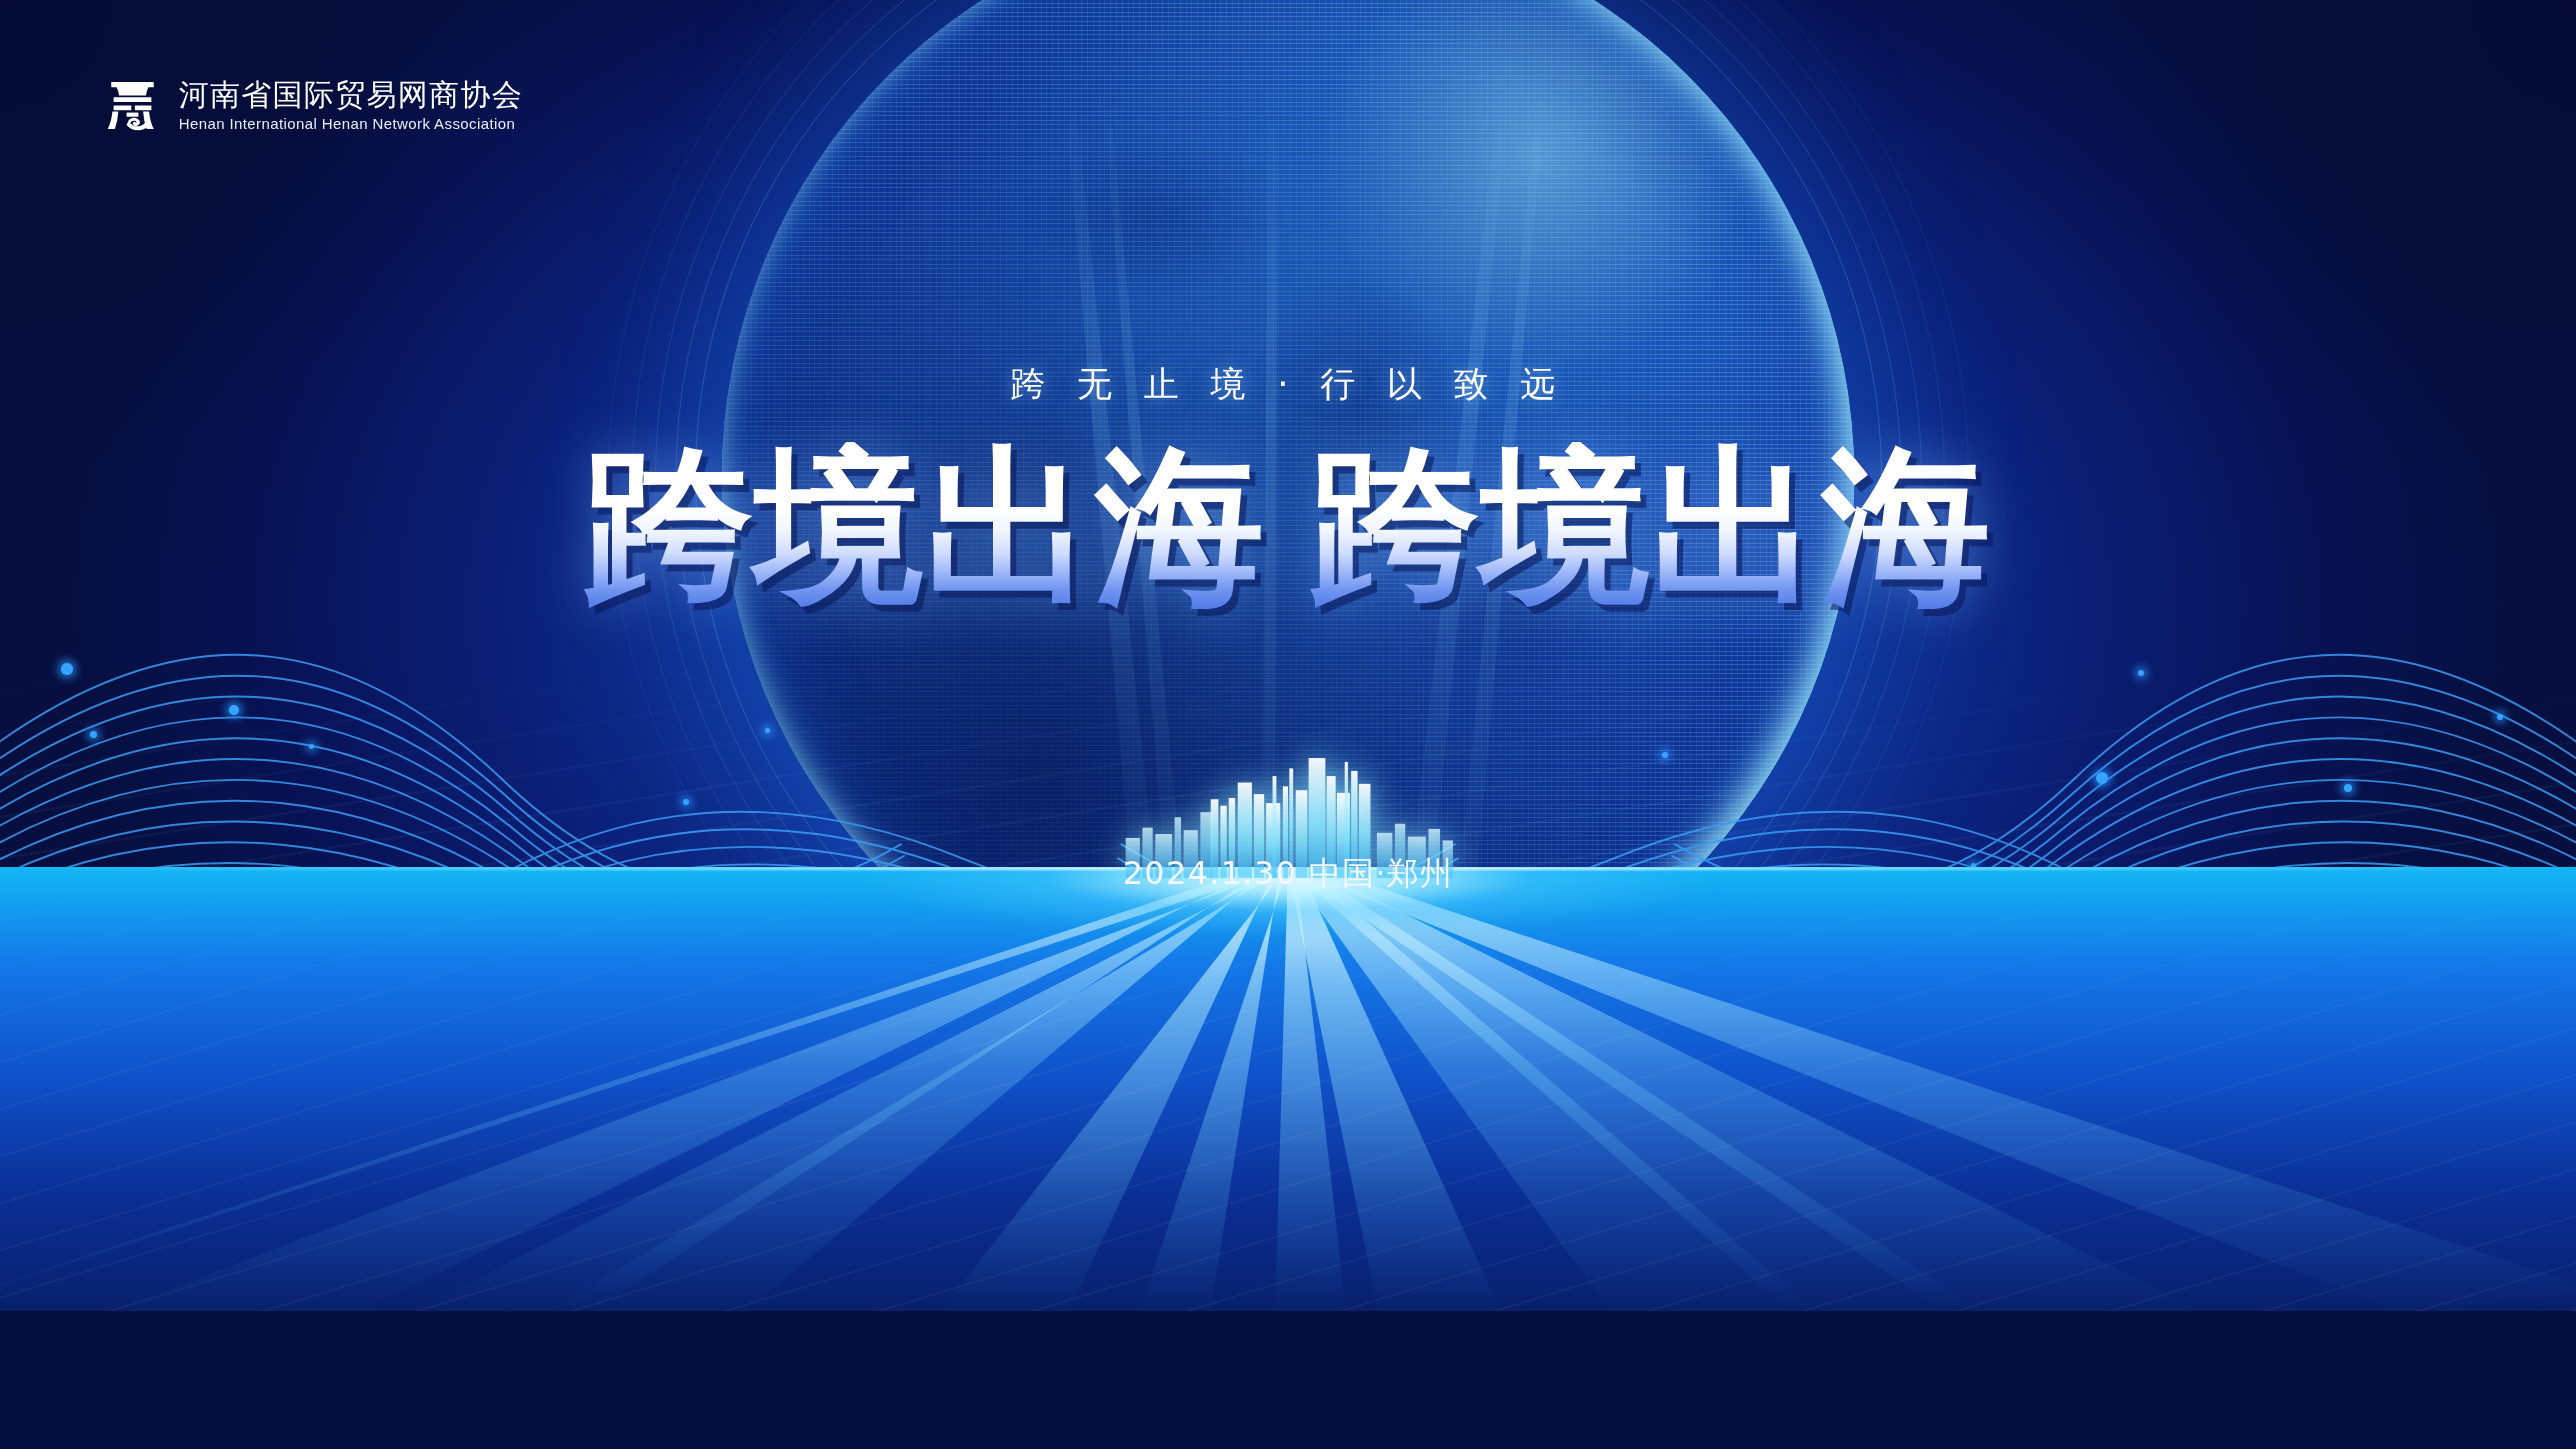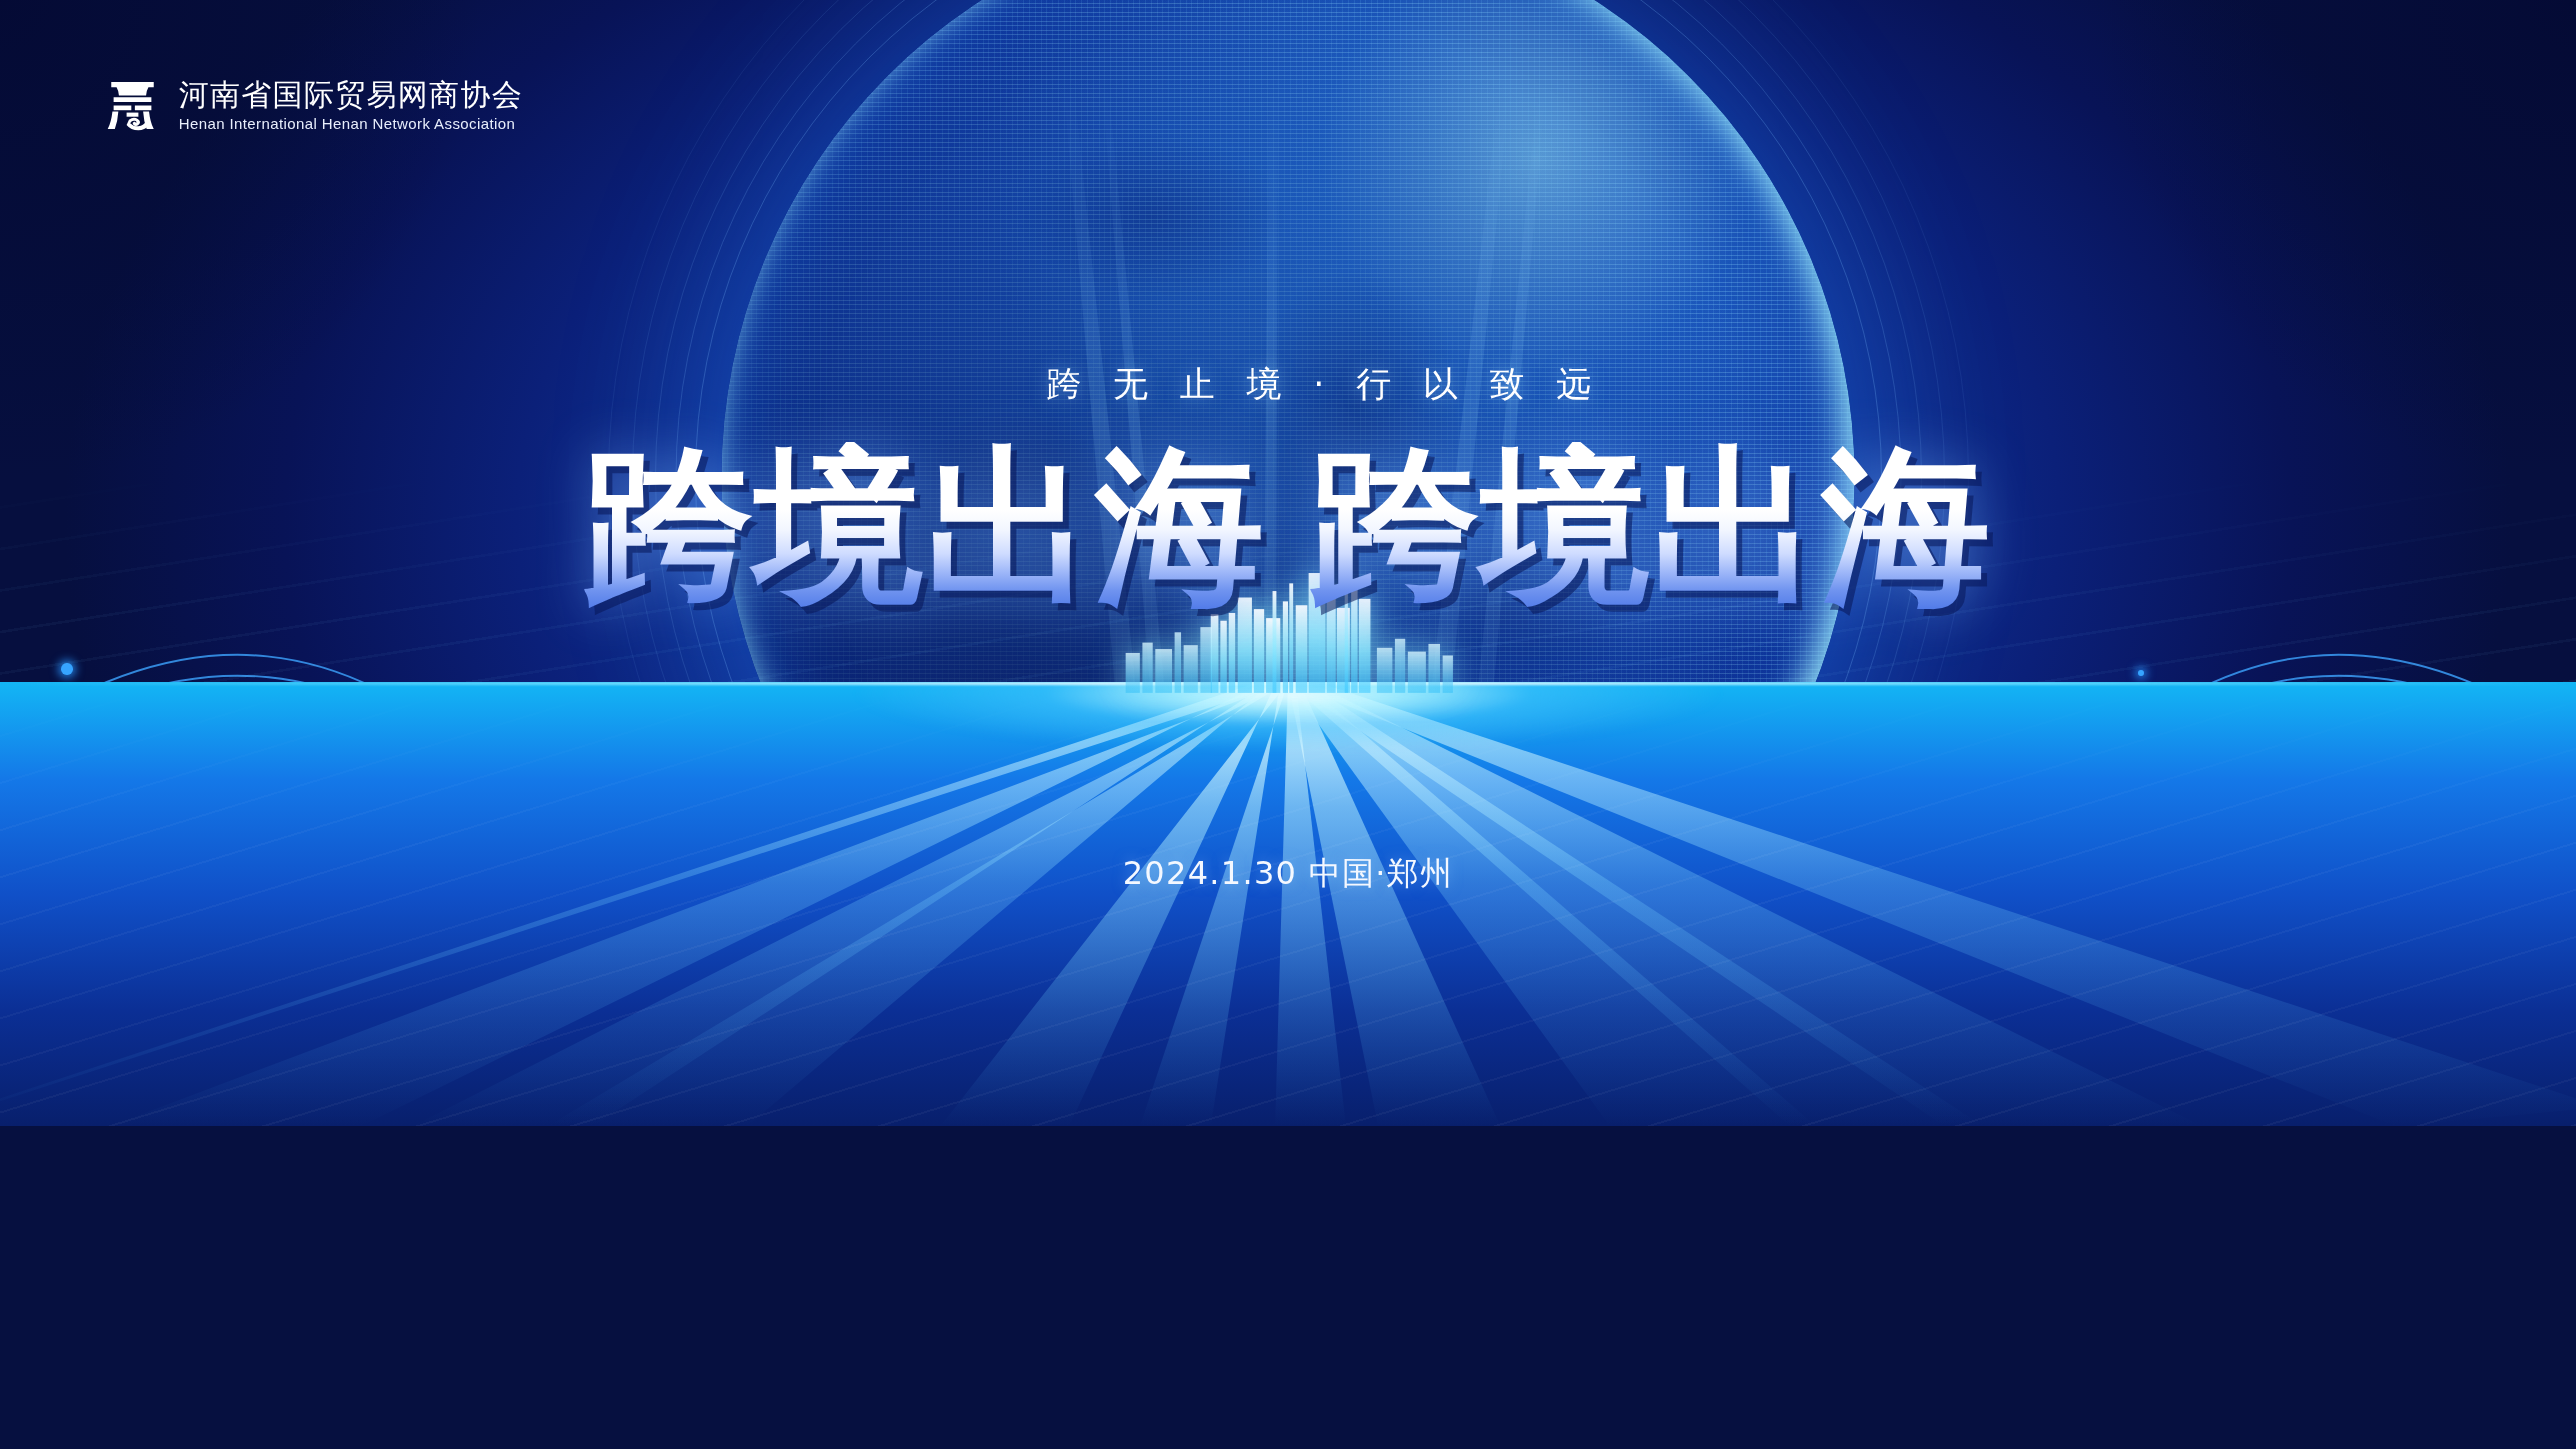--- a/index.html
+++ b/index.html
@@ -1,17 +1,17 @@
 <!DOCTYPE html>
 <html style="font-size:10.3px"><head>
 <meta charset="utf-8">
 <style>
   html,body{margin:0;padding:0;background:#061040;}
   #stage{
-    position:relative;width:2576px;height:1126px;overflow:hidden;
+    position:relative;width:2576px;height:1311px;overflow:hidden;
     font-family:"Liberation Sans","DejaVu Sans",sans-serif;
     background:#0a1a6e;
   }
 
   
   .bg-base{
     position:absolute;inset:0;
     background:
       radial-gradient(ellipse 1224px 837px at 50% 46%, #1f57c8 0%, #12399f 38%, #0b2079 63%, #081357 82%, #060f3f 100%),
       linear-gradient(180deg,#0a1350 0%,#0e2278 30%,#12399f 58%,#0c2b8c 78%,#0a1f66 100%);
@@ -130,21 +130,20 @@
   .logo-cn{color:#fff;font-size:30px;letter-spacing:1.3px;line-height:1;white-space:nowrap;
            font-family:"DejaVu Sans","Liberation Sans",sans-serif;}
   .logo-en{color:#e8eefc;font-size:15px;letter-spacing:0.4px;line-height:1;white-space:nowrap;}
 
   
   .tagline{
     position:absolute;left:50%;top:361px;transform:translateX(-50%);
     color:#ffffff;font-size:35px;letter-spacing:10.3px;white-space:nowrap;
     font-family:"DejaVu Sans","Liberation Sans",sans-serif;
     text-shadow:0 0 16.7px rgba(150,215,255,.55);
-    margin-left:36px;
   }
 
   .headline{
     position:absolute;left:50%;top:442px;transform:translateX(-50%);
     white-space:nowrap;line-height:1;
     font-size:169px;font-weight:bold;letter-spacing:1.3px;
     font-family:"DejaVu Sans","Liberation Sans",sans-serif;
   }
   .headline .seg{
     display:inline-block;

